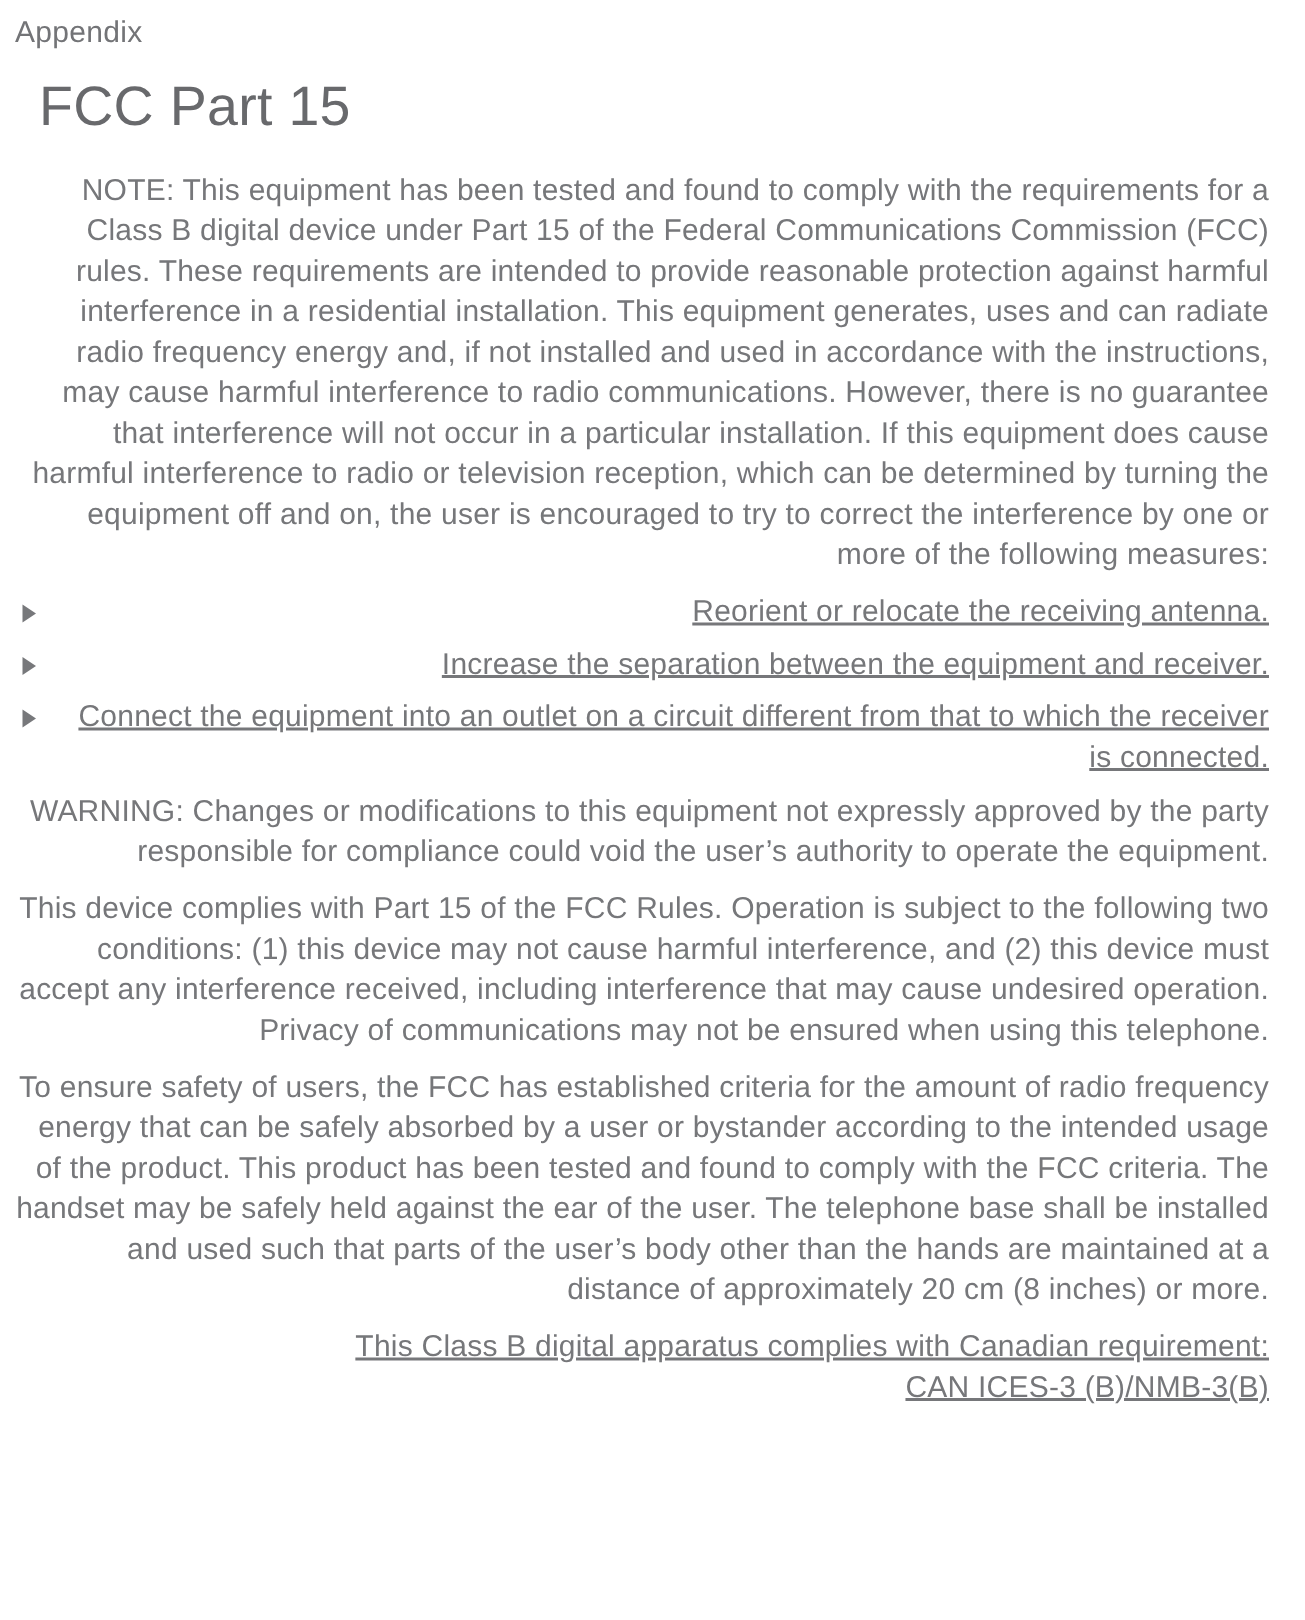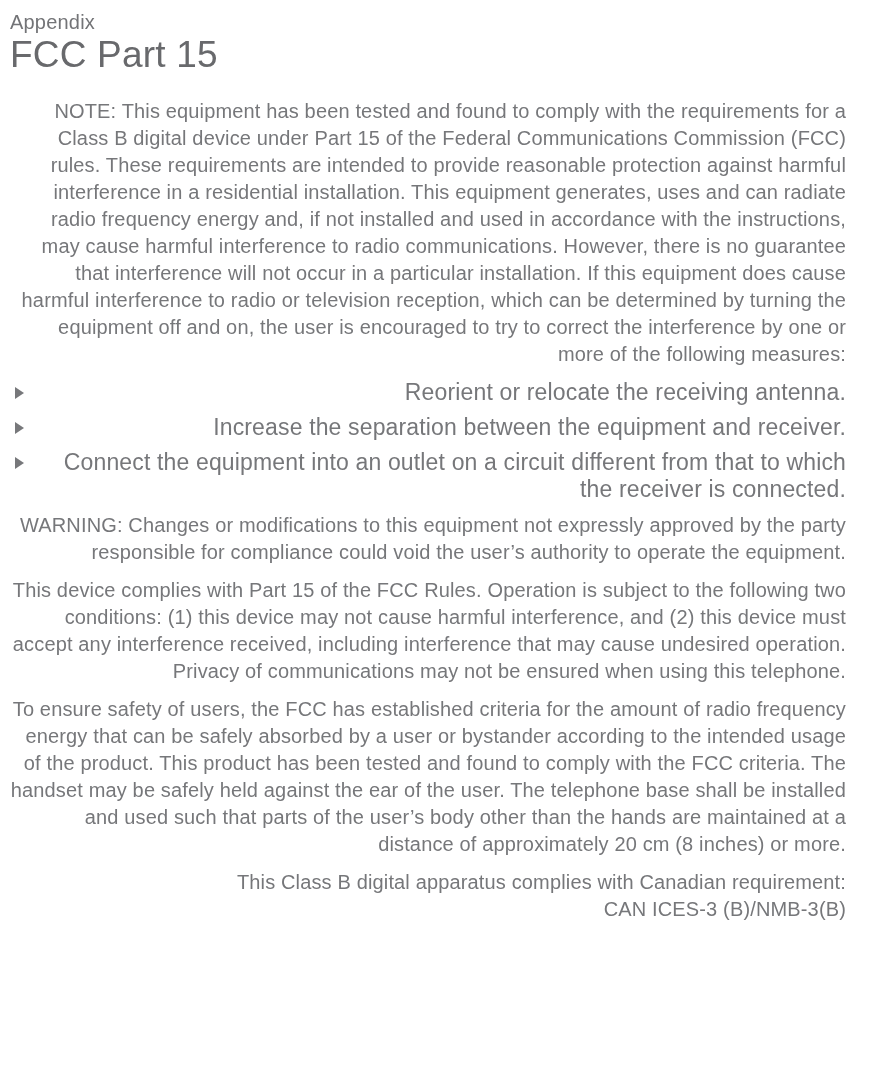--- a/index.html
+++ b/index.html
@@ -18,21 +18,21 @@
     color: #76777a;
     overflow: hidden;
   }
   .eyebrow {
     font-size: 20px;
     line-height: 24px;
     color: #737477;
     letter-spacing: 0.2px;
   }
   .page-title {
-    margin: 0;
+    margin: 16px;
     font-size: 37px;
     line-height: 42px;
     font-weight: 400;
     color: #68696c;
     letter-spacing: 0.2px;
   }
   .body-copy {
     margin-top: 22px;
     max-width: 848px;
     text-align: right;
@@ -46,37 +46,39 @@
   }
   .measures-list {
     list-style: none;
     margin: 2px 0 9px 0;
     padding: 0;
   }
   .measure-item {
     position: relative;
     padding-left: 32px;
     margin: 0 0 8px 0;
-    font-size: 23px;
+    font-size: 20px;
     line-height: 27px;
     letter-spacing: 0.15px;
     color: #76777a;
+    text-decoration: underline;
   }
   .tri-bullet {
     position: absolute;
     left: 5px;
     top: 8px;
     width: 0;
     height: 0;
     border-top: 6px solid transparent;
     border-bottom: 6px solid transparent;
     border-left: 9px solid #77787b;
   }
   .line {
     display: block;
+    text-decoration: underline;
   }
 </style>
 </head>
 <body>
 
 <div class="page">
 
   <header>
     <div class="eyebrow">Appendix</div>
     <h1 class="page-title">FCC Part 15</h1>

